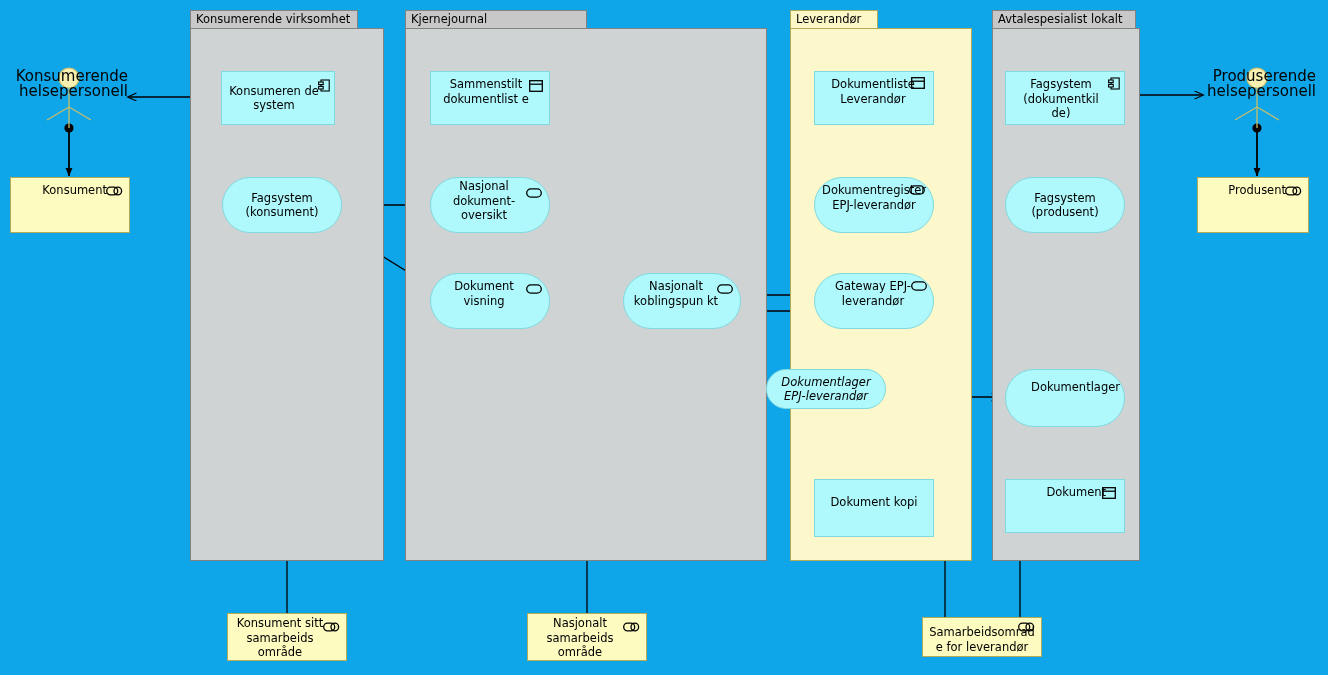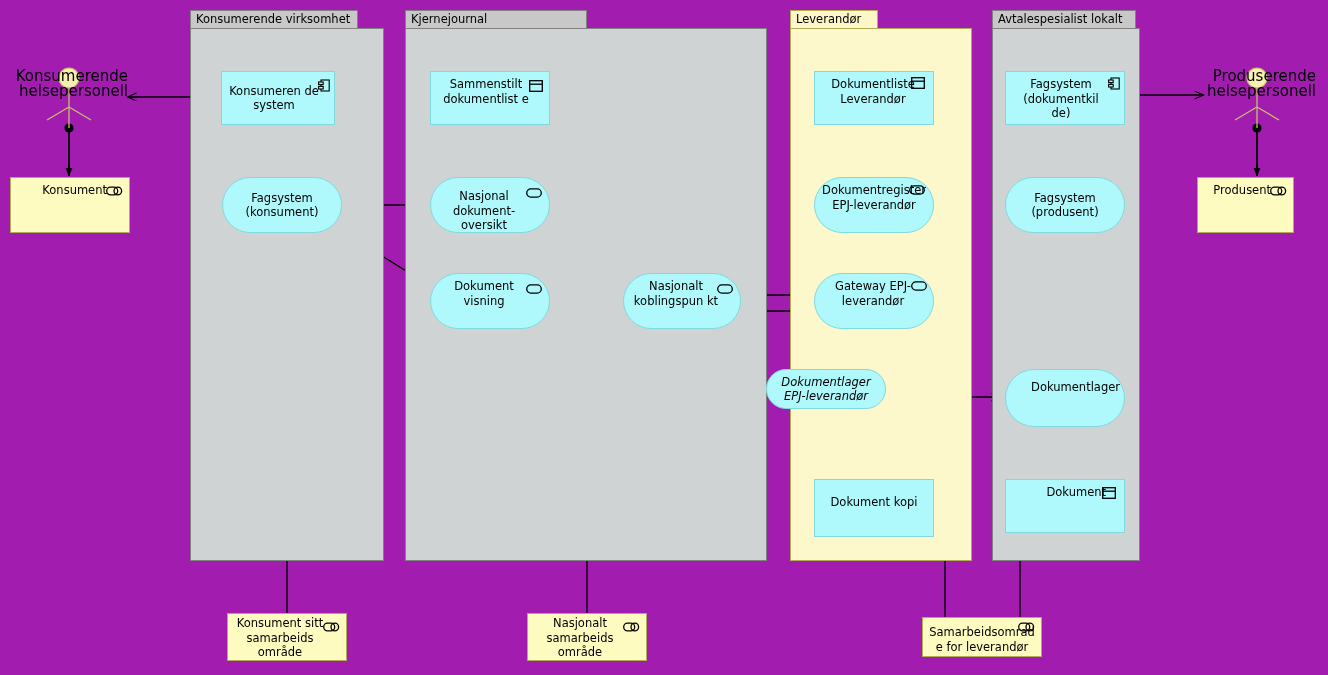--- a/index.html
+++ b/index.html
@@ -1,17 +1,17 @@
 <!DOCTYPE html>
 <html><head>
 <meta charset="utf-8">
 <style>
   html,body{margin:0;padding:0;background:#ffffff;}
   body{font-family:"DejaVu Sans", sans-serif;}
-  #canvas{position:relative;width:1328px;height:675px;overflow:hidden;background:#a21caf;}
+  #canvas{position:relative;width:1328px;height:675px;overflow:hidden;background:#0ea5e9;}
   #edges{position:absolute;left:0;top:0;width:1328px;height:675px;pointer-events:none;}
 
   
   .pkg{position:absolute;box-sizing:border-box;}
   .pkg .tab{position:absolute;left:0;top:0;box-sizing:border-box;
             border:1px solid #828282;font-size:11.5px;line-height:15px;
             padding:1px 6px 1px 5px;white-space:nowrap;}
   .pkg .body{position:absolute;box-sizing:border-box;border:1px solid #828282;}
   .pkg.grey .tab{background:#c8c8c8;color:#000;}
   .pkg.grey .body{background:#d0d3d4;}
@@ -212,21 +212,21 @@
   <div class="node yellownote topalign" style="left:10px;top:177px;width:120px;height:56px;">
     <span class="lbl" style="padding-right:22px;">Konsument</span>
     <span class="ico ico-collab" style="right:6px;top:7px;">
       <svg width="17" height="10" viewBox="0 0 17 10">
         <rect x="0.7" y="1.2" width="11" height="7.6" rx="3.8" fill="none" stroke="#000" stroke-width="1.3"></rect>
         <circle cx="11.8" cy="5" r="3.8" fill="none" stroke="#000" stroke-width="1.3"></circle>
       </svg>
     </span>
   </div>
 
-  <div class="node yellownote topalign" style="left:1197px;top:177px;width:97px;height:56px;">
+  <div class="node yellownote topalign" style="left:1197px;top:177px;width:112px;height:56px;">
     <span class="lbl" style="padding-right:22px;">Produsent</span>
     <span class="ico ico-collab" style="right:6px;top:7px;">
       <svg width="17" height="10" viewBox="0 0 17 10">
         <rect x="0.7" y="1.2" width="11" height="7.6" rx="3.8" fill="none" stroke="#000" stroke-width="1.3"></rect>
         <circle cx="11.8" cy="5" r="3.8" fill="none" stroke="#000" stroke-width="1.3"></circle>
       </svg>
     </span>
   </div>
 
   <div class="node rect" style="left:221px;top:71px;width:114px;height:54px;">
@@ -248,21 +248,21 @@
     <span class="lbl" style="padding:5px 14px 0 6px;">Sammenstilt dokumentlist e</span>
     <span class="ico" style="right:6px;top:8px;">
       <svg width="14" height="12" viewBox="0 0 14 12">
         <rect x="0.7" y="0.7" width="12.6" height="10.6" fill="none" stroke="#000" stroke-width="1.3"></rect>
         <line x1="0.7" y1="4.2" x2="13.3" y2="4.2" stroke="#000" stroke-width="1.3"></line>
       </svg>
     </span>
   </div>
 
   <div class="node rounded topalign" style="left:430px;top:177px;width:120px;height:56px;">
-    <span class="lbl" style="padding:11px 18px 0 6px;">Nasjonal dokument- oversikt</span>
+    <span class="lbl" style="padding:1px 18px 0 6px;">Nasjonal dokument- oversikt</span>
     <span class="ico" style="right:7px;top:9px;">
       <svg width="16" height="10" viewBox="0 0 16 10">
         <rect x="0.7" y="0.9" width="14.6" height="8.2" rx="4.1" fill="none" stroke="#000" stroke-width="1.3"></rect>
       </svg>
     </span>
   </div>
 
   <div class="node rounded topalign" style="left:430px;top:273px;width:120px;height:56px;">
     <span class="lbl" style="padding:5px 18px 0 6px;">Dokument visning</span>
     <span class="ico" style="right:7px;top:9px;">

